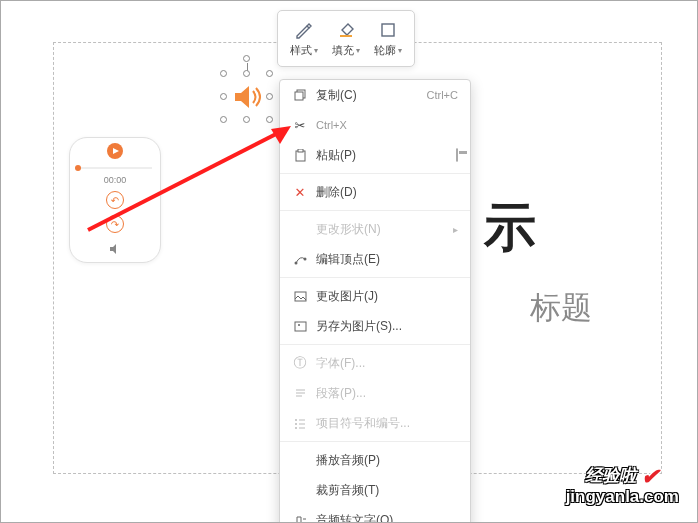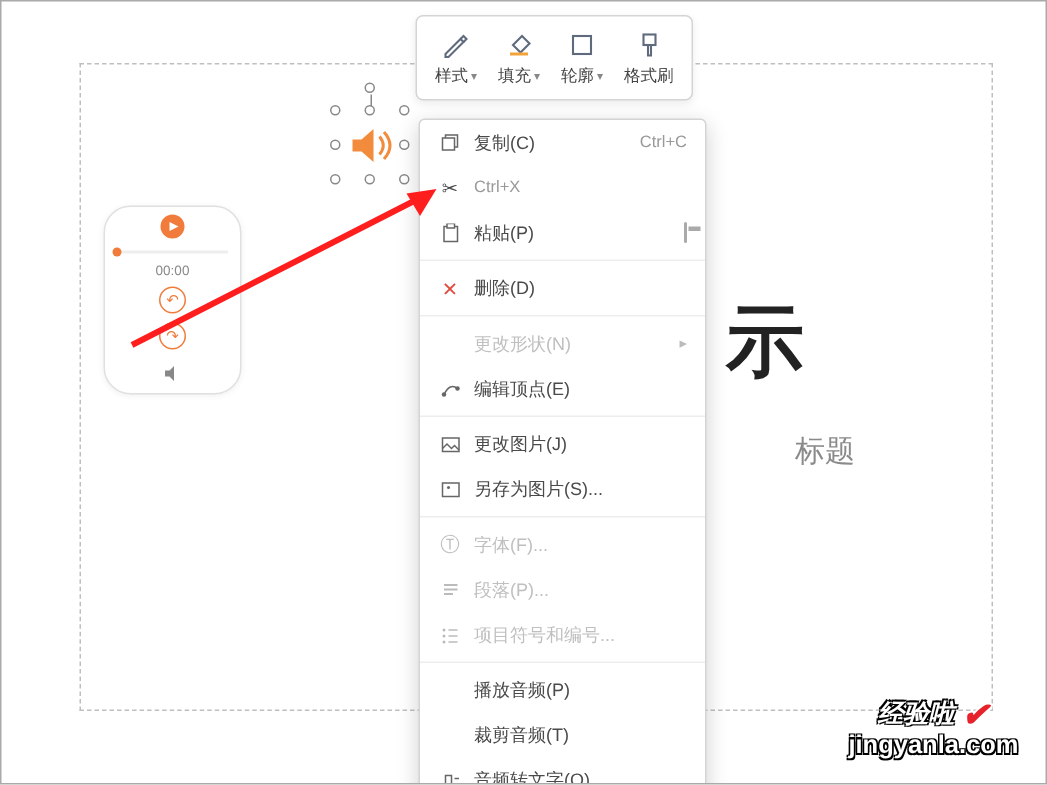--- a/index.html
+++ b/index.html
@@ -13,21 +13,21 @@
       position: absolute; left: 52px; top: 41px; right: 35px; bottom: 48px;
       border: 1px dashed #bfbfbf;
       background: #fff;
     }
     .slide-title {
       position: absolute; left: 430px; top: 150px;
       font-size: 52px; font-weight: bold; color: #222;
     }
     .slide-subtitle {
       position: absolute; left: 476px; top: 244px;
-      font-size: 20px; color: #8a8a8a;
+      font-size: 31px; color: #8a8a8a;
     }
     .toolbar {
       position: absolute; left: 276px; top: 9px;
       display: flex; gap: 2px;
       background: #fff; border: 1px solid #d4d4d4;
       border-radius: 5px; padding: 4px 6px;
       box-shadow: 0 2px 6px rgba(0,0,0,0.08);
       justify-content: center;
     }
     .tool-btn {
@@ -129,31 +129,20 @@
   </div>
   <div class="tool-btn">
     <div class="tool-icon">
       <svg width="20" height="20" viewBox="0 0 20 20">
           <rect x="4" y="4" width="12" height="12" fill="none" stroke="#5f6a7d" stroke-width="1.4"></rect>
         </svg>
     </div>
     <div class="lbl">
         <span>轮廓</span>
         <span class="dd">▾</span>
-      </div>
-  </div>
-  <div class="tool-btn">
-    <div class="tool-icon">
-      <svg width="20" height="20" viewBox="0 0 20 20">
-          <rect x="6" y="3" width="8" height="7" fill="none" stroke="#5f6a7d" stroke-width="1.4"></rect>
-          <path d="M9 10 L9 17 L11 17 L11 10" fill="none" stroke="#5f6a7d" stroke-width="1.4"></path>
-        </svg>
-    </div>
-    <div class="lbl">
-        <span>格式刷</span>
       </div>
   </div>
 </div>
 
 <div class="speaker-sel">
   <div class="rot"></div>
   <div class="handle hNW"></div>
   <div class="handle hN"></div>
   <div class="handle hNE"></div>
   <div class="handle hW"></div>

